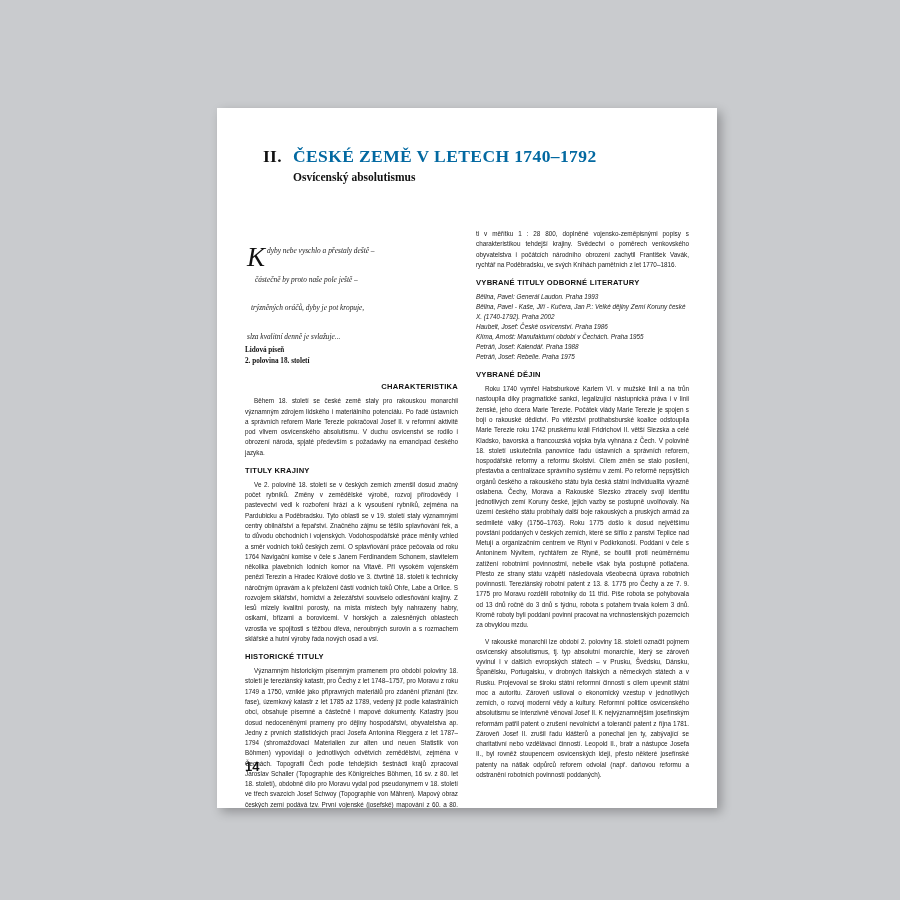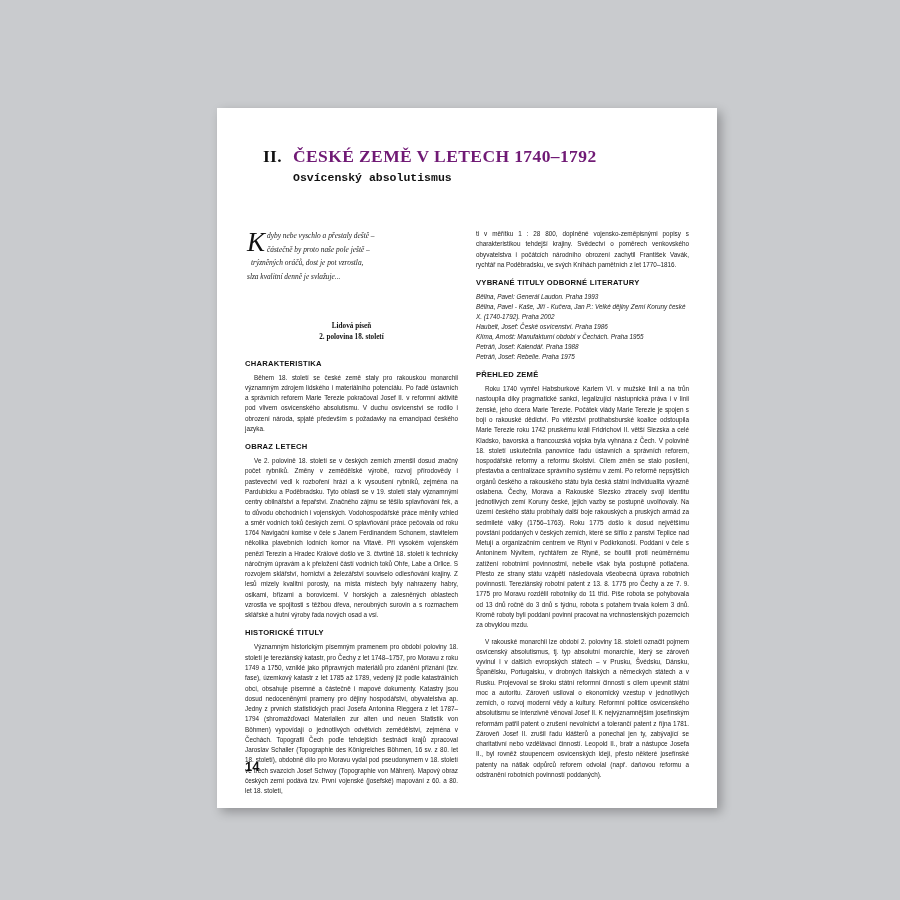--- a/index.html
+++ b/index.html
@@ -46,26 +46,26 @@
     font-size: 17.5px;
     letter-spacing: 0.3px;
     margin-right: 11px;
     color: #111;
   }
   .chapter-title {
     font-family: "Liberation Serif", serif;
     font-weight: bold;
     font-size: 17.5px;
     letter-spacing: 0.4px;
-    color: #701a75;
+    color: #0369a1;
   }
   .chapter-sub {
     margin-left: 48px;
     margin-top: 4px;
-    font-family: Liberation Mono, monospace;
+    font-family: Liberation Serif, serif;
     font-weight: bold;
     font-size: 11.5px;
     color: #111;
   }
   
   .cols {
     position: absolute;
     top: 95px;
     left: 0;
     width: 444px;
@@ -89,43 +89,43 @@
   .dropcap {
     float: left;
     font-family: "Liberation Serif", serif;
     font-style: italic;
     font-size: 27px;
     line-height: 22px;
     padding-right: 2px;
     padding-top: 2px;
     color: #111;
   }
-  .epi-line { display: block; }
+  .epi-line { display: block; margin-top: 15px; }
   .epi-line.l2 { margin-left: 8px; }
   .epi-line.l3 { margin-left: 4px; }
   .epi-line.l4 { margin-left: 0px; }
   .epi-attr {
-    text-align: center;
+    text-align: left;
     font-style: normal;
     font-weight: bold;
     font-size: 7.2px;
     line-height: 1.5;
-    margin-top: 26px;
+    margin-top: 1px;
     color: #111;
   }
   
   h3.sec {
     font-family: "Liberation Sans", sans-serif;
     font-weight: bold;
     font-size: 7.6px;
     letter-spacing: 0.25px;
     margin: 8px 0 5px 0;
     color: #111;
   }
-  h3.sec.first { margin-top: 16px; }
+  h3.sec.first { margin-top: 16px; text-align: right; }
   p.body {
     font-family: "Liberation Sans", sans-serif;
     font-size: 6.35px;
     line-height: 1.62;
     text-align: justify;
     margin: 0 0 6px 0;
     color: #1b1b1b;
     text-indent: 9px;
     hyphens: auto;
   }
@@ -166,53 +166,53 @@
       <div class="chapter-sub">Osvícenský absolutismus</div>
 
       <div class="cols">
 
         <div class="col">
 
           <div class="epigraph">
             <span class="dropcap">K</span>
             <span class="epi-line l1">dyby nebe vyschlo a přestaly deště –</span>
             <span class="epi-line l2">částečně by proto naše pole ještě –</span>
-            <span class="epi-line l3">trýzněných oráčů, dost je pot vzrostla,</span>
+            <span class="epi-line l3">trýzněných oráčů, dyby je pot kropuje,</span>
             <span class="epi-line l4">slza kvalitní denně je svlažuje...</span>
           </div>
           <div class="epi-attr">
             <div>Lidová píseň</div>
             <div>2. polovina 18. století</div>
           </div>
 
           <h3 class="sec first">CHARAKTERISTIKA</h3>
           <p class="body">Během 18. století se české země staly pro rakouskou monarchii významným zdrojem lidského i materiálního potenciálu. Po řadě ústavních a správních reforem Marie Terezie pokračoval Josef II. v reformní aktivitě pod vlivem osvícenského absolutismu. V duchu osvícenství se rodilo i obrození národa, spjaté především s požadavky na emancipaci českého jazyka.</p>
 
-          <h3 class="sec">OBRAZ LETECH</h3>
+          <h3 class="sec">TITULY KRAJINY</h3>
           <p class="body">Ve 2. polovině 18. století se v českých zemích zmenšil dosud značný počet rybníků. Změny v zemědělské výrobě, rozvoj přírodovědy i pastevectví vedl k rozboření hrází a k vysoušení rybníků, zejména na Pardubicku a Poděbradsku. Tyto oblasti se v 19. století staly významnými centry obilnářství a řepařství. Značného zájmu se těšilo splavňování řek, a to důvodu obchodních i vojenských. Vodohospodářské práce měnily vzhled a směr vodních toků českých zemí. O splavňování práce pečovala od roku 1764 Navigační komise v čele s Janem Ferdinandem Schonem, stavitelem několika plavebních lodních komor na Vltavě. Při vysokém vojenském penězi Terezín a Hradec Králové došlo ve 3. čtvrtině 18. století k technicky náročným úpravám a k přeložení částí vodních toků Ohře, Labe a Orlice. S rozvojem sklářství, hornictví a železářství souviselo odlesňování krajiny. Z lesů mizely kvalitní porosty, na místa místech byly nahrazeny habry, osikami, břízami a borovicemi. V horských a zalesněných oblastech vzrostla ve spojitosti s těžbou dřeva, neroubných surovin a s rozmachem sklářské a hutní výroby řada nových osad a vsí.</p>
 
           <h3 class="sec">HISTORICKÉ TITULY</h3>
           <p class="body">Významným historickým písemným pramenem pro období poloviny 18. století je tereziánský katastr, pro Čechy z let 1748–1757, pro Moravu z roku 1749 a 1750, vzniklé jako připravných materiálů pro zdanění přiznání (tzv. fase), územkový katastr z let 1785 až 1789, vedený již podle katastrálních obcí, obsahuje písemné a částečně i mapové dokumenty. Katastry jsou dosud nedoceněnými prameny pro dějiny hospodářství, obyvatelstva ap. Jedny z prvních statistických prací Josefa Antonína Rieggera z let 1787–1794 (shromažďovaci Materialien zur alten und neuen Statistik von Böhmen) vypovídají o jednotlivých odvětvích zemědělství, zejména v Čechách. Topografii Čech podle tehdejších šestnácti krajů zpracoval Jaroslav Schaller (Topographie des Königreiches Böhmen, 16 sv. z 80. let 18. století), obdobně dílo pro Moravu vydal pod pseudonymem v 18. století ve třech svazcích Josef Schwoy (Topographie von Mähren). Mapový obraz českých zemí podává tzv. První vojenské (josefské) mapování z 60. a 80. let 18. století,</p>
         </div>
 
         <div class="col">
 
           <p class="body noind">ti v měřítku 1 : 28 800, doplněné vojensko-zeměpisnými popisy s charakteristikou tehdejší krajiny. Svědectví o poměrech venkovského obyvatelstva i počátcích národního obrození zachytil František Vavák, rychtář na Poděbradsku, ve svých Knihách pamětních z let 1770–1816.</p>
 
           <h3 class="sec">VYBRANÉ TITULY ODBORNÉ LITERATURY</h3>
           <ul class="biblio">
             <li>Bělina, Pavel: Generál Laudon. Praha 1993</li>
             <li>Bělina, Pavel - Kaše, Jiří - Kučera, Jan P.: Velké dějiny Zemí Koruny české X. (1740-1792). Praha 2002</li>
             <li>Haubelt, Josef: České osvícenství. Praha 1986</li>
             <li>Klíma, Arnošt: Manufakturní období v Čechách. Praha 1955</li>
             <li>Petráň, Josef: Kalendář. Praha 1988</li>
             <li>Petráň, Josef: Rebelie. Praha 1975</li>
           </ul>
 
-          <h3 class="sec">PŘEHLED ZEMĚ</h3>
+          <h3 class="sec">VYBRANÉ DĚJIN</h3>
           <p class="body">Roku 1740 vymřel Habsburkové Karlem VI. v mužské linii a na trůn nastoupila díky pragmatické sankci, legalizující nástupnická práva i v linii ženské, jeho dcera Marie Terezie. Počátek vlády Marie Terezie je spojen s boji o rakouské dědictví. Po vítězství protihabsburské koalice odstoupila Marie Terezie roku 1742 pruskému králi Fridrichovi II. větší Slezska a celé Kladsko, bavorská a francouzská vojska byla vyhnána z Čech. V polovině 18. století uskutečnila panovnice řadu ústavních a správních reforem, hospodářské reformy a reformu školství. Cílem změn se stalo posílení, přestavba a centralizace správního systému v zemi. Po reformě nepsýtších orgánů českého a rakouského státu byla česká státní individualita výrazně oslabena. Čechy, Morava a Rakouské Slezsko ztracely svoji identitu jednotlivých zemí Koruny české, jejich vazby se postupně uvolňovaly. Na území českého státu probíhaly další boje rakouských a pruských armád za sedmileté války (1756–1763). Roku 1775 došlo k dosud největšímu povstání poddaných v českých zemích, které se šířilo z panství Teplice nad Metují a organizačním centrem ve Rtyni v Podkrkonoší. Poddaní v čele s Antonínem Nývltem, rychtářem ze Rtyně, se bouřili proti neúměrnému zatížení robotními povinnostmi, nebelie však byla postupně potlačena. Přesto ze strany státu vzápětí následovala všeobecná úprava robotních povinností. Tereziánský robotní patent z 13. 8. 1775 pro Čechy a ze 7. 9. 1775 pro Moravu rozdělil robotníky do 11 tříd. Píše robota se pohybovala od 13 dnů ročně do 3 dnů s týdnu, robota s potahem trvala kolem 3 dnů. Kromě roboty byli poddaní povinni pracovat na vrchnostenských pozemcích za obvyklou mzdu.</p>
           <p class="body">V rakouské monarchii lze období 2. poloviny 18. století označit pojmem osvícenský absolutismus, tj. typ absolutní monarchie, který se zároveň vyvinul i v dalších evropských státech – v Prusku, Švédsku, Dánsku, Španělsku, Portugalsku, v drobných italských a německých státech a v Rusku. Projevoval se široku státní reformní činností s cílem upevnit státní moc a autoritu. Zároveň usiloval o ekonomický vzestup v jednotlivých zemích, o rozvoj moderní vědy a kultury. Reformní politice osvícenského absolutismu se intenzivně věnoval Josef II. K nejvýznamnějším josefínským reformám patřil patent o zrušení nevolnictví a tolerančí patent z října 1781. Zároveň Josef II. zrušil řadu klášterů a ponechal jen ty, zabývající se charitativní nebo vzdělávací činností. Leopold II., bratr a nástupce Josefa II., byl rovněž stoupencem osvícenských idejí, přesto některé josefínské patenty na nátlak odpůrců reforem odvolal (např. daňovou reformu a odstranění robotních povinností poddaných).</p>
         </div>
       </div>
 
       <div class="pagenum">14</div>
     </div>
   </div>
 </div>
 

